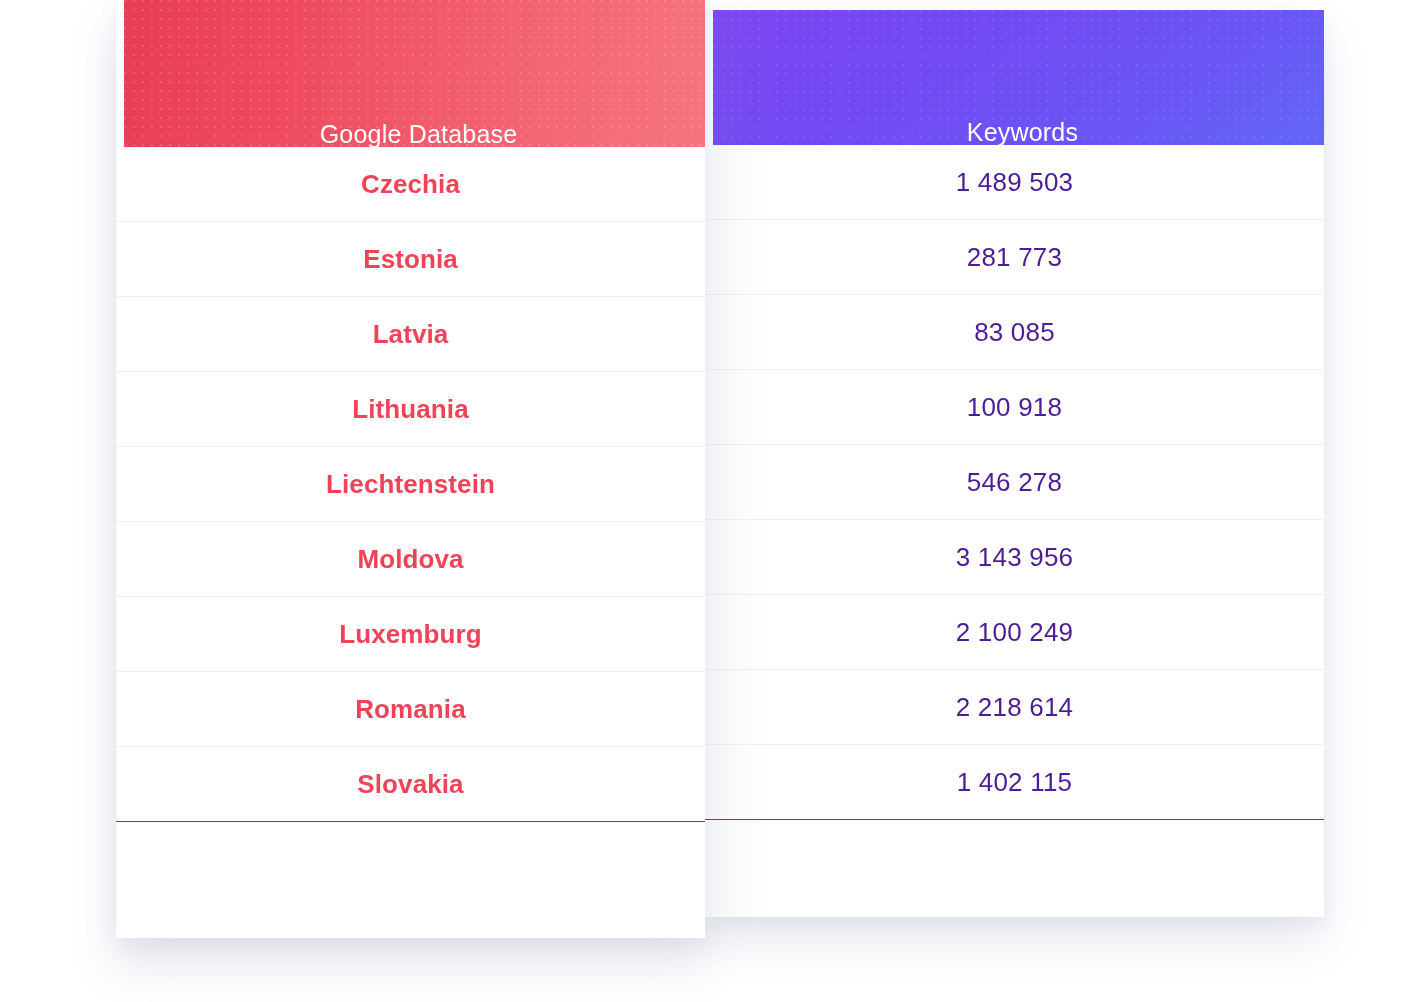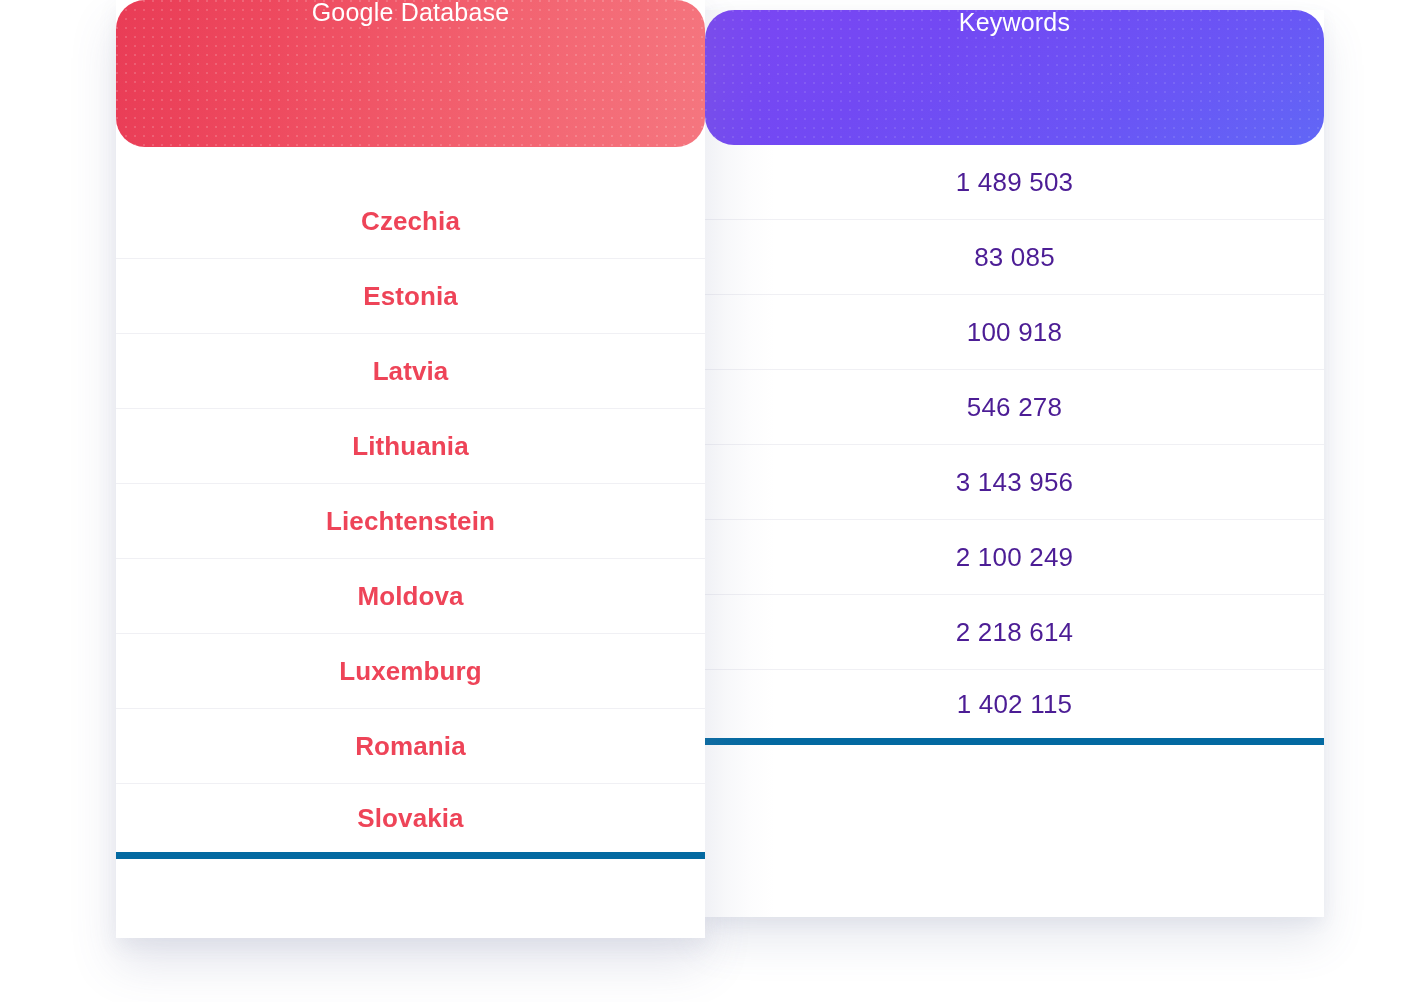--- a/index.html
+++ b/index.html
@@ -86,28 +86,27 @@
     background: linear-gradient(to right,
         rgba(120, 128, 165, 0.11) 0%,
         rgba(120, 128, 165, 0.055) 30%,
         rgba(120, 128, 165, 0.018) 65%,
         rgba(120, 128, 165, 0) 100%);
   }
 
   
   .head {
     position: absolute;
-    left: 0;
+    left: 8px;
     top: 0;
     width: 100%;
     display: flex;
-    align-items: flex-start;
+    align-items: flex-end;
     justify-content: center;
     box-sizing: border-box;
-    border-radius: 29px;
   }
   .head-left {
     height: 147px;
     background:
       radial-gradient(circle at 1px 1px, rgba(255,255,255,0.16) 1px, transparent 1.4px) 0 0 / 9px 9px,
       linear-gradient(100deg, #e93c56 0%, #ee4a5f 28%, #f2616f 62%, #f5767f 100%);
   }
   .head-right {
     height: 135px;
     background:
@@ -124,34 +123,34 @@
     user-select: none;
   }
 
   
   .rows {
     position: absolute;
     left: 0;
     width: 100%;
     box-sizing: border-box;
   }
-  .rows-left  { top: 147px; margin-top: 37px; }
+  .rows-left  { top: 147px; }
   .rows-right { top: 135px; }
 
   .row {
     height: 75px;
     display: flex;
     align-items: center;
     justify-content: center;
     box-sizing: border-box;
     border-bottom: 1px solid #f0f0f4;
   }
   .rows-left  .row { padding: 0 48px; }
   .rows-right .row { padding: 0 48px; }
-  .row:last-child { border-bottom: 7px solid #0369a1; }
+  .row:last-child { border-bottom: 1px solid #0369a1; }
 
   .cell-country {
     color: #ee4458;
     font-size: 26px;
     font-weight: 700;
     letter-spacing: 0.1px;
     line-height: 1;
     text-align: center;
     white-space: nowrap;
   }
@@ -210,20 +209,23 @@
 
   <div class="card card-right">
     <div class="head head-right">
       <span class="head-title">Keywords</span>
     </div>
     <div class="rows rows-right">
       <div class="row">
         <span class="cell-value">1 489 503</span>
       </div>
       <div class="row">
+        <span class="cell-value">281 773</span>
+      </div>
+      <div class="row">
         <span class="cell-value">83 085</span>
       </div>
       <div class="row">
         <span class="cell-value">100 918</span>
       </div>
       <div class="row">
         <span class="cell-value">546 278</span>
       </div>
       <div class="row">
         <span class="cell-value">3 143 956</span>

